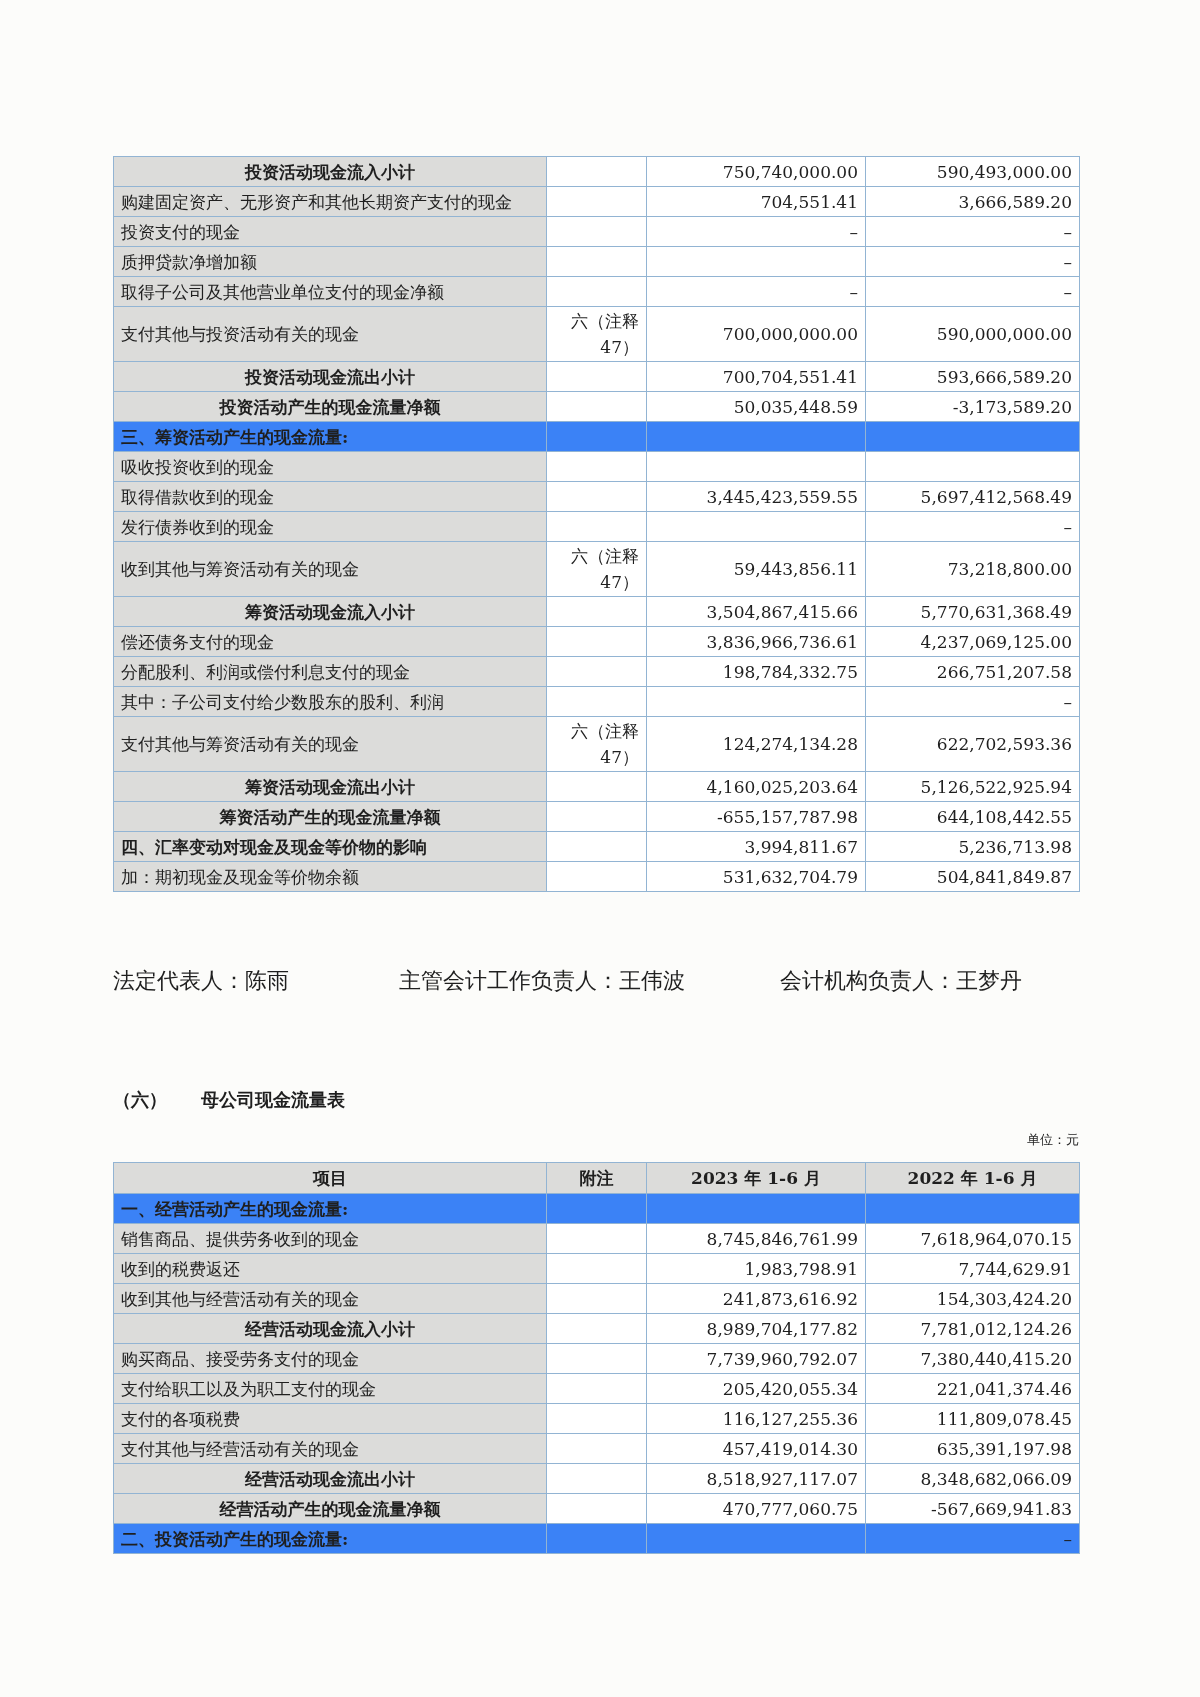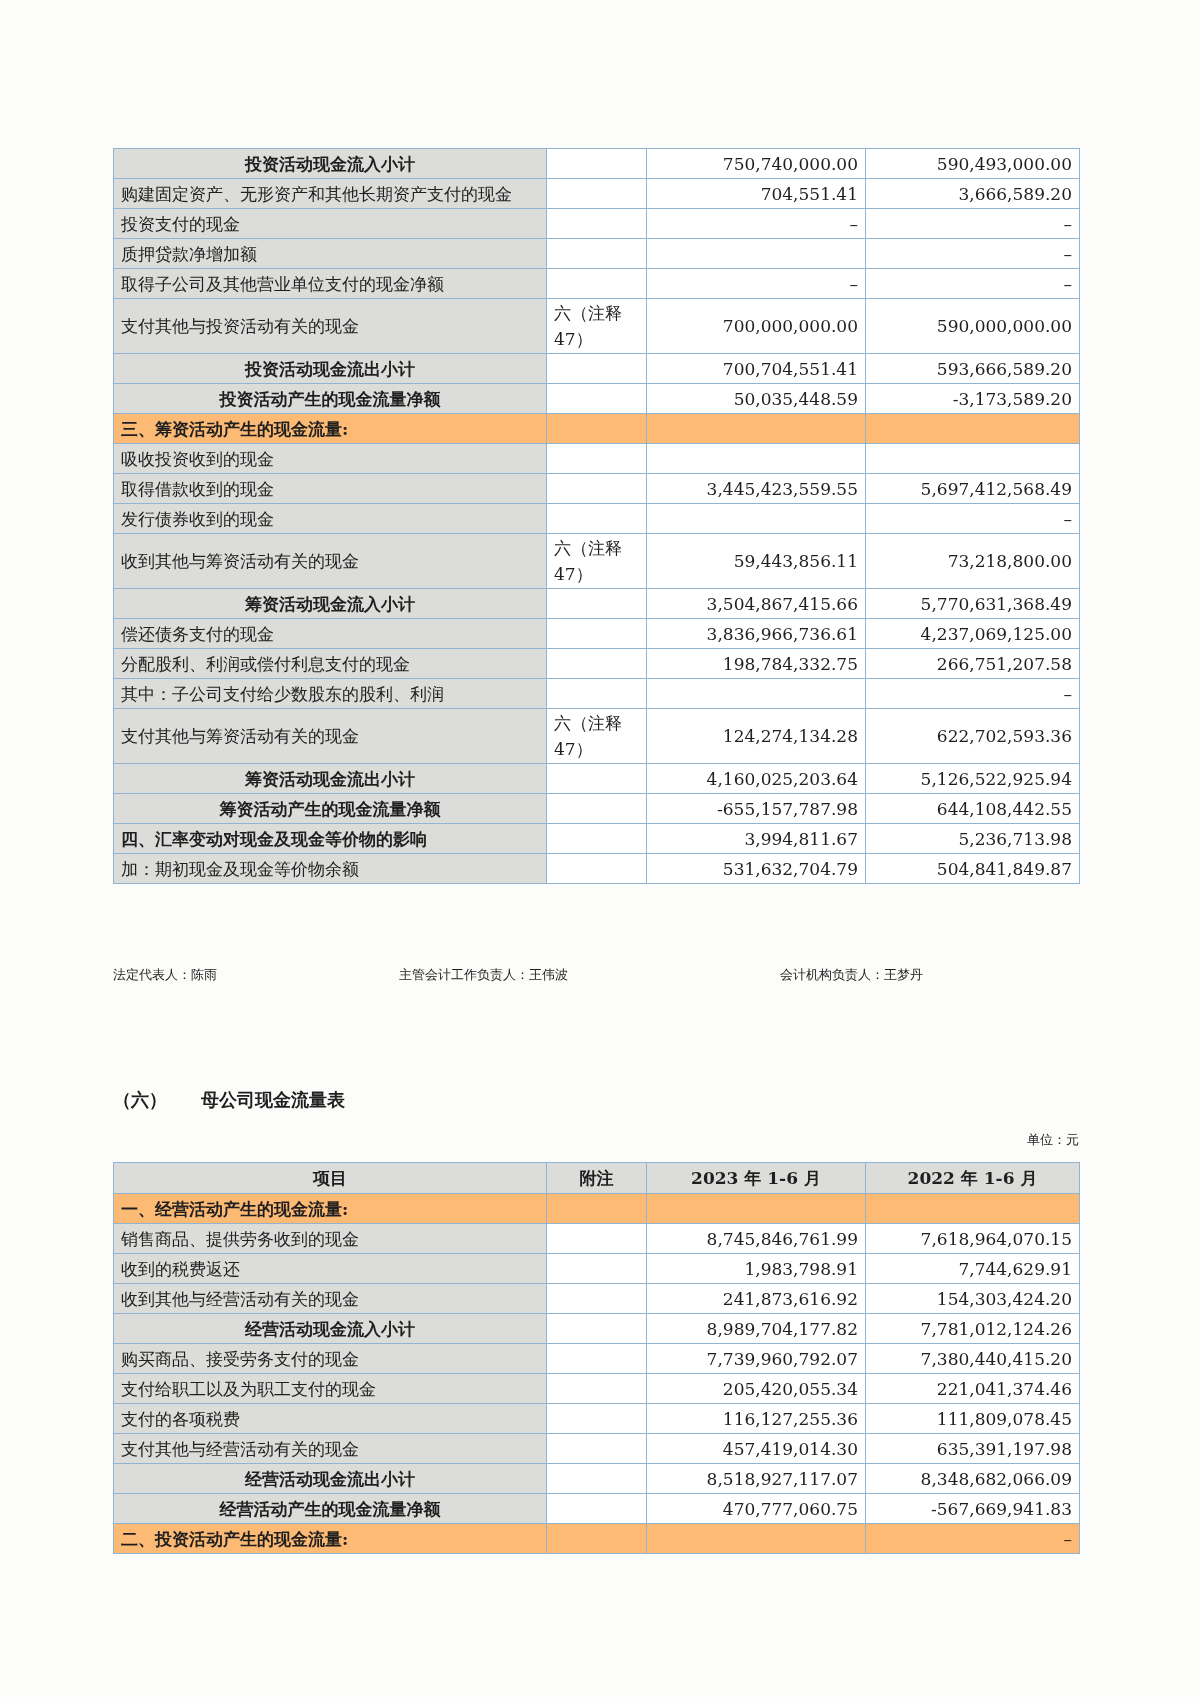--- a/index.html
+++ b/index.html
@@ -9,45 +9,45 @@
     background:#fcfcfa;
     font-family:"DejaVu Serif","Liberation Serif",serif;
     color:#1f1f1f;
     overflow:hidden;
   }
   table.fin{
     position:absolute;left:113px;width:966px;
     border-collapse:collapse;table-layout:fixed;
     background:#ffffff;
   }
-  #table1{top:148px;}
+  #table1{top:156px;}
   #table2{top:1162px;}
   col.c1{width:433px;}
   col.c2{width:100px;}
   col.c3{width:219px;}
   col.c4{width:214px;}
   .fin td,.fin th{
     border:1px solid #92b4d3;
     font-size:17px;line-height:26px;
     height:27px;
     padding:1px 7px;
     vertical-align:middle;
     overflow:hidden;
   }
   .fin th{background:#dcdcda;font-weight:bold;text-align:center;height:28px;margin-left:40px;}
   .c-label{background:#dcdcda;text-align:left;}
-  .c-note{text-align:left;background:#ffffff;font-size:16px;}
+  .c-note{text-align:right;background:#ffffff;font-size:16px;}
   .c-num{text-align:right;background:#ffffff;font-size:16px;}
   tr.row-subtotal .c-label{font-weight:bold;text-align:center;}
   tr.row-bold .c-label{font-weight:bold;}
   tr.row-section .c-label{font-weight:bold;}
-  tr.row-section td{background:#fdba74;}
+  tr.row-section td{background:#3b82f6;}
   .signature-line{
     position:absolute;left:113px;top:966px;width:966px;height:24px;
-    font-size:13px;
+    font-size:22px;
   }
   .signature-line span{position:absolute;top:0;white-space:nowrap;}
   #sig-legal{left:0;}
   #sig-chief{left:286px;}
   #sig-dept{left:667px;}
   .section-heading{
     position:absolute;left:113px;top:1088px;
     font-size:18px;font-weight:bold;white-space:nowrap;
   }
   .section-heading .gap{display:inline-block;width:34px;}

